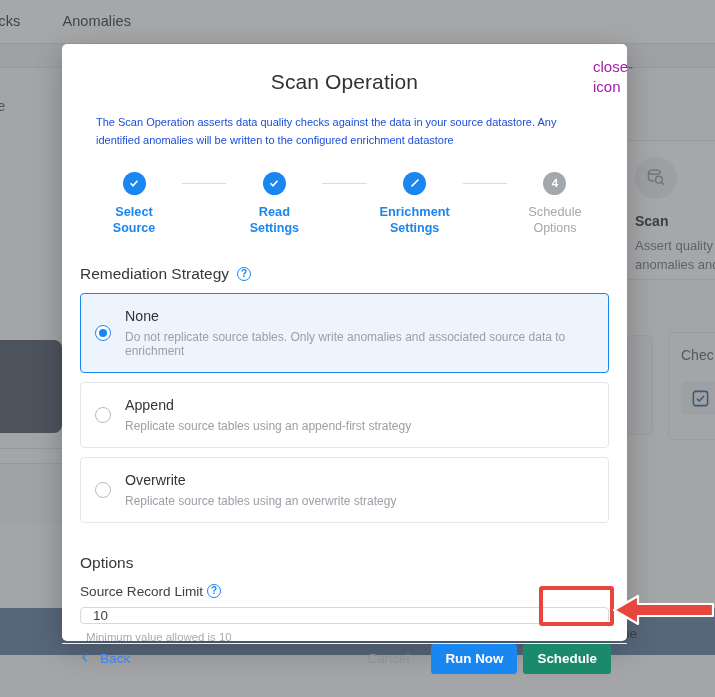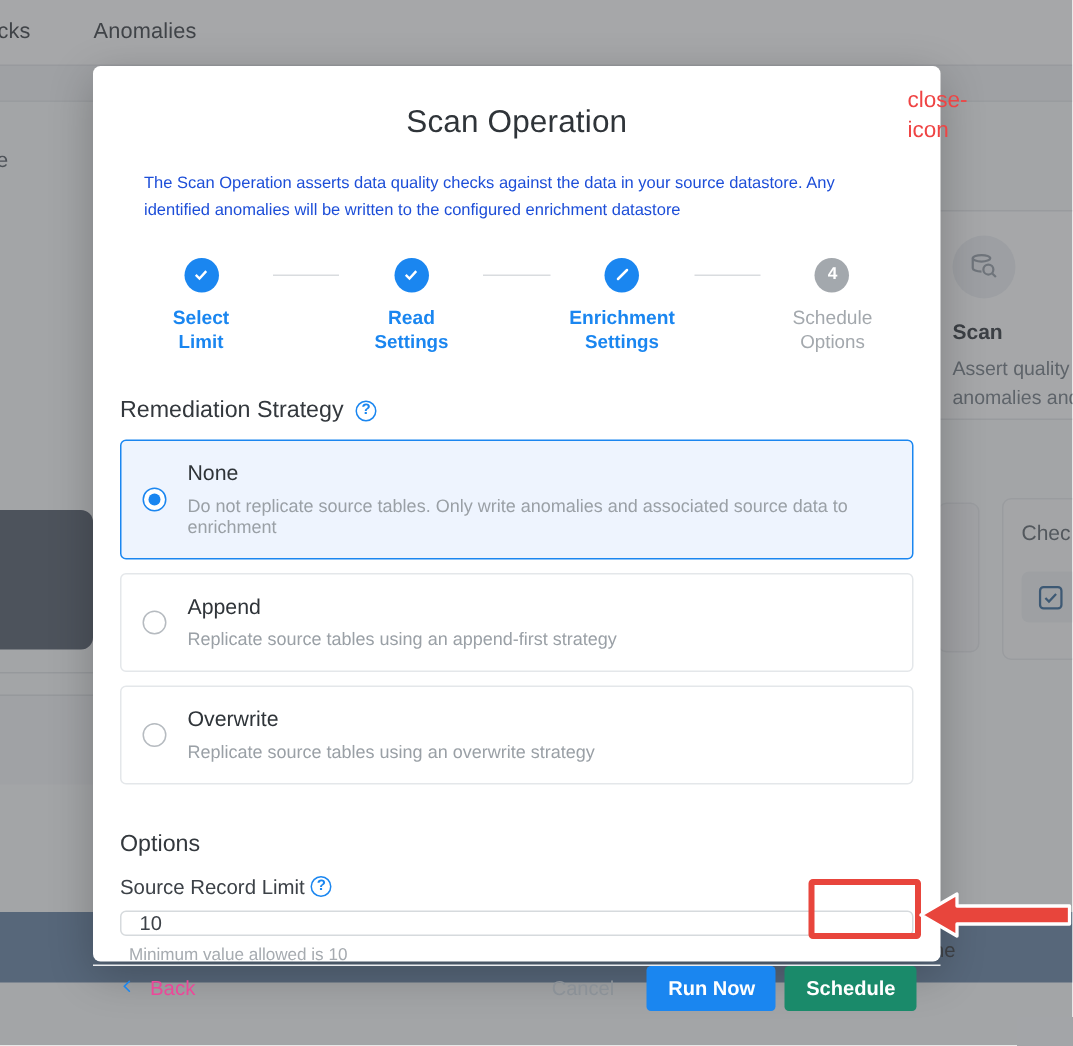--- a/index.html
+++ b/index.html
@@ -74,22 +74,22 @@
   .scrim { position: absolute; inset: 0; background: rgba(60,64,68,0.46); }
 
   
   .modal {
     position: absolute; left: 62px; top: 44px; width: 565px; height: 597px;
     background: #fff; border-radius: 5px;
     box-shadow: 0 8px 30px rgba(0,0,0,.24);
     display: flex; flex-direction: column;
   }
   .modal-close {
-    position: absolute; top: 13px; right: 2px;
-    width: 20px; height: 20px; color: #ef4444;
+    position: absolute; top: 13px; right: 14px;
+    width: 20px; height: 20px; color: #a21caf;
     font-size: 15px; line-height: 20px; text-align: center;
     cursor: pointer; background: none; border: none;
     font-family: "Liberation Sans", sans-serif;
   }
   .modal-title {
     text-align: center; font-size: 21px; color: #2f3439;
     padding-top: 26px; letter-spacing: .1px;
   }
   .modal-desc {
     margin: 20px 30px 0 18px; padding: 0 0 0 16px;
@@ -154,21 +154,21 @@
   }
   .field-hint { margin: 7px 0 0 24px; font-size: 11.4px; color: #a6abb0; }
 
   .modal-footer {
     margin-top: auto; border-top: 1px solid #ebedef;
     height: 57px; display: flex; align-items: center;
     padding: 0 16px 0 18px;
   }
   .back-btn {
     display: flex; align-items: center; gap: 10px;
-    color: #ec4899; font-size: 13.6px; cursor: pointer;
+    color: #3b82f6; font-size: 13.6px; cursor: pointer;
     background: none; border: none; font-family: "Liberation Sans", sans-serif;
   }
   .footer-spacer { flex: 1 1 auto; }
   .btn {
     border: none; border-radius: 3px; cursor: pointer;
     font-size: 13.4px; font-family: "Liberation Sans", sans-serif;
     height: 30px; padding: 0 14px;
   }
   .btn-cancel { background: none; color: #8b9197; margin-right: 8px; }
   .btn-run { background: #1a86f0; color: #fff; font-weight: bold; margin-right: 6px; }
@@ -241,21 +241,21 @@
     <div class="modal-desc">The Scan Operation asserts data quality checks against the data in your source datastore. Any identified anomalies will be written to the configured enrichment datastore</div>
 
     <div class="stepper">
       <div class="step">
         <div class="step-circle">
           <svg width="12" height="12" viewBox="0 0 24 24" fill="none" stroke="#fff" stroke-width="3.2">
             <path d="M5 12.5l5 5L19 7.5"></path>
           </svg>
         </div>
         <div class="step-lbl1">Select</div>
-        <div class="step-lbl2">Limit</div>
+        <div class="step-lbl2">Source</div>
       </div>
       <div class="step-line"></div>
       <div class="step">
         <div class="step-circle">
           <svg width="12" height="12" viewBox="0 0 24 24" fill="none" stroke="#fff" stroke-width="3.2">
             <path d="M5 12.5l5 5L19 7.5"></path>
           </svg>
         </div>
         <div class="step-lbl1">Read</div>
         <div class="step-lbl2">Settings</div>

